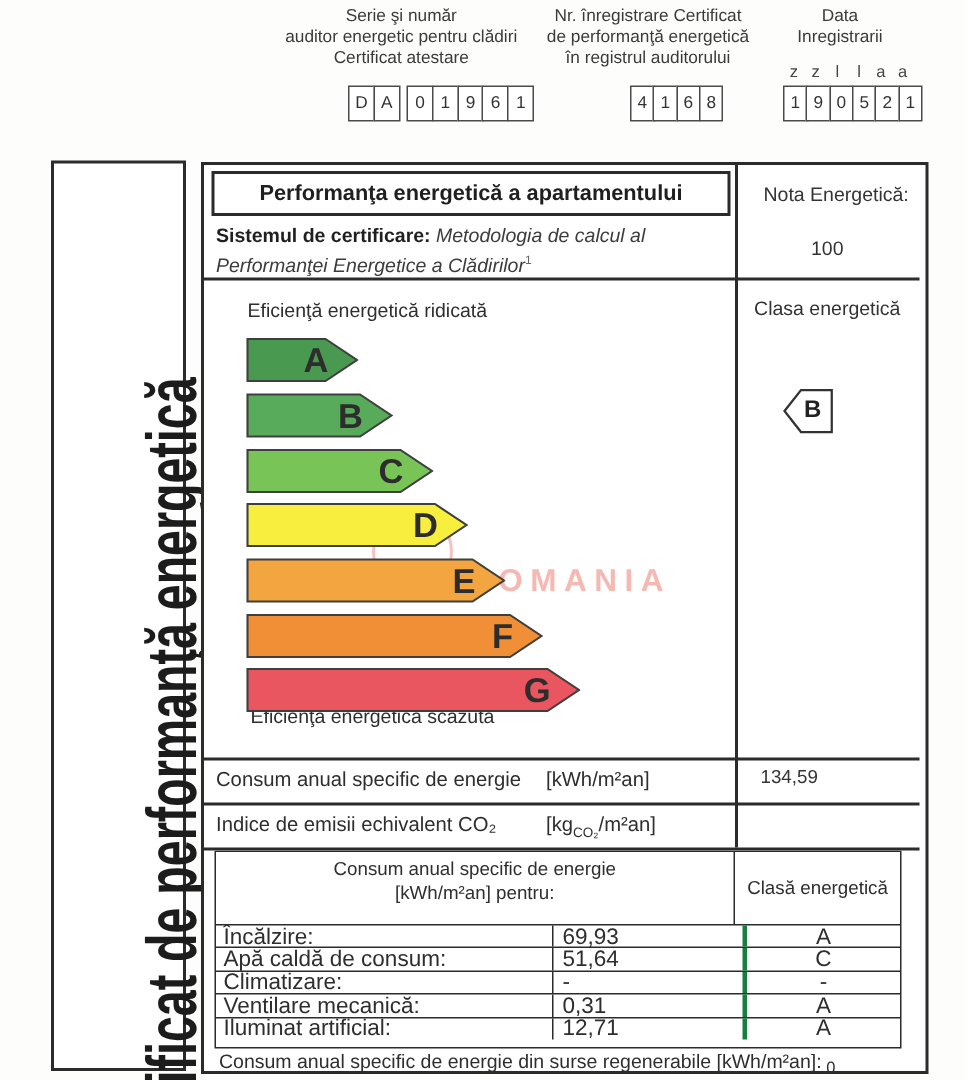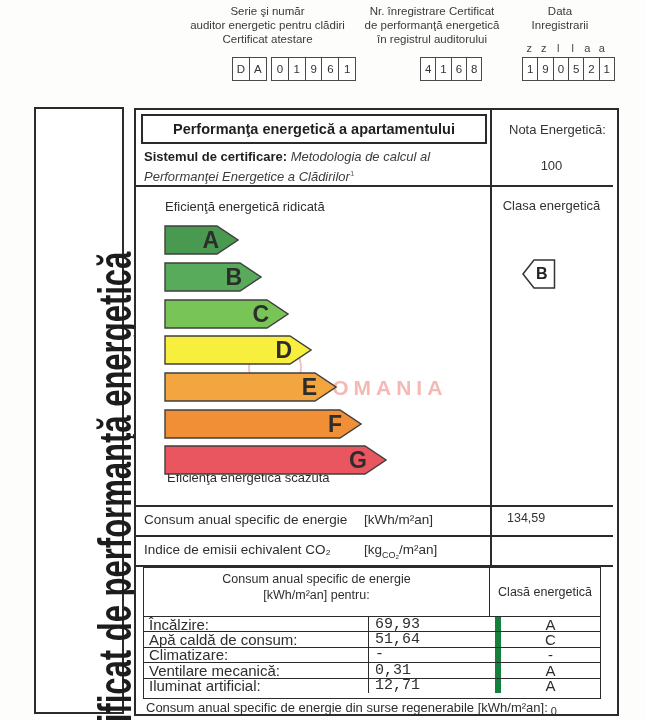--- a/index.html
+++ b/index.html
@@ -48,21 +48,21 @@
   .crow-unit sub{font-size:9px;}
   .crow-value{position:absolute;left:371px;font-size:12.5px;color:#333;}
 
   .itable{position:absolute;left:7px;top:457px;width:456px;height:130px;border:1.6px solid #2b2b2b;display:flex;flex-direction:column;background:#fff;}
   .ithead{display:flex;height:48px;border-bottom:1.4px solid #2b2b2b;}
   .ithead .h1{width:345px;border-right:1px solid #2b2b2b;display:flex;flex-direction:column;align-items:center;justify-content:flex-start;padding-top:3px;font-size:12.5px;line-height:16px;color:#2e2e2e;}
   .ithead .h2{flex:1;display:flex;align-items:center;justify-content:center;font-size:12.5px;color:#2e2e2e;}
   .itrow{display:flex;height:14.4px;border-bottom:1px solid #2b2b2b;font-size:15px;color:#2e2e2e;}
   .itrow:last-child{border-bottom:none;}
   .itrow .c1{width:219px;border-right:1px solid #2b2b2b;padding-left:5px;display:flex;align-items:center;}
-  .itrow .c2{width:120px;border-right:6px solid #15803d;padding-left:6px;display:flex;align-items:center;font-family:Liberation Mono, monospace;}
+  .itrow .c2{width:120px;border-right:3px solid #15803d;padding-left:6px;display:flex;align-items:center;}
   .itrow .c3{flex:1;display:flex;align-items:center;justify-content:center;}
   .ifooter{position:absolute;left:10px;top:590px;font-size:13px;color:#2e2e2e;}
   .ifooter .sub0{font-size:11px;position:relative;top:3px;margin-left:3px;}
 </style>
 </head>
 <body>
 
 <div class="page">
 
   <div class="hcol" style="left:185px;top:4px;width:165px;">

